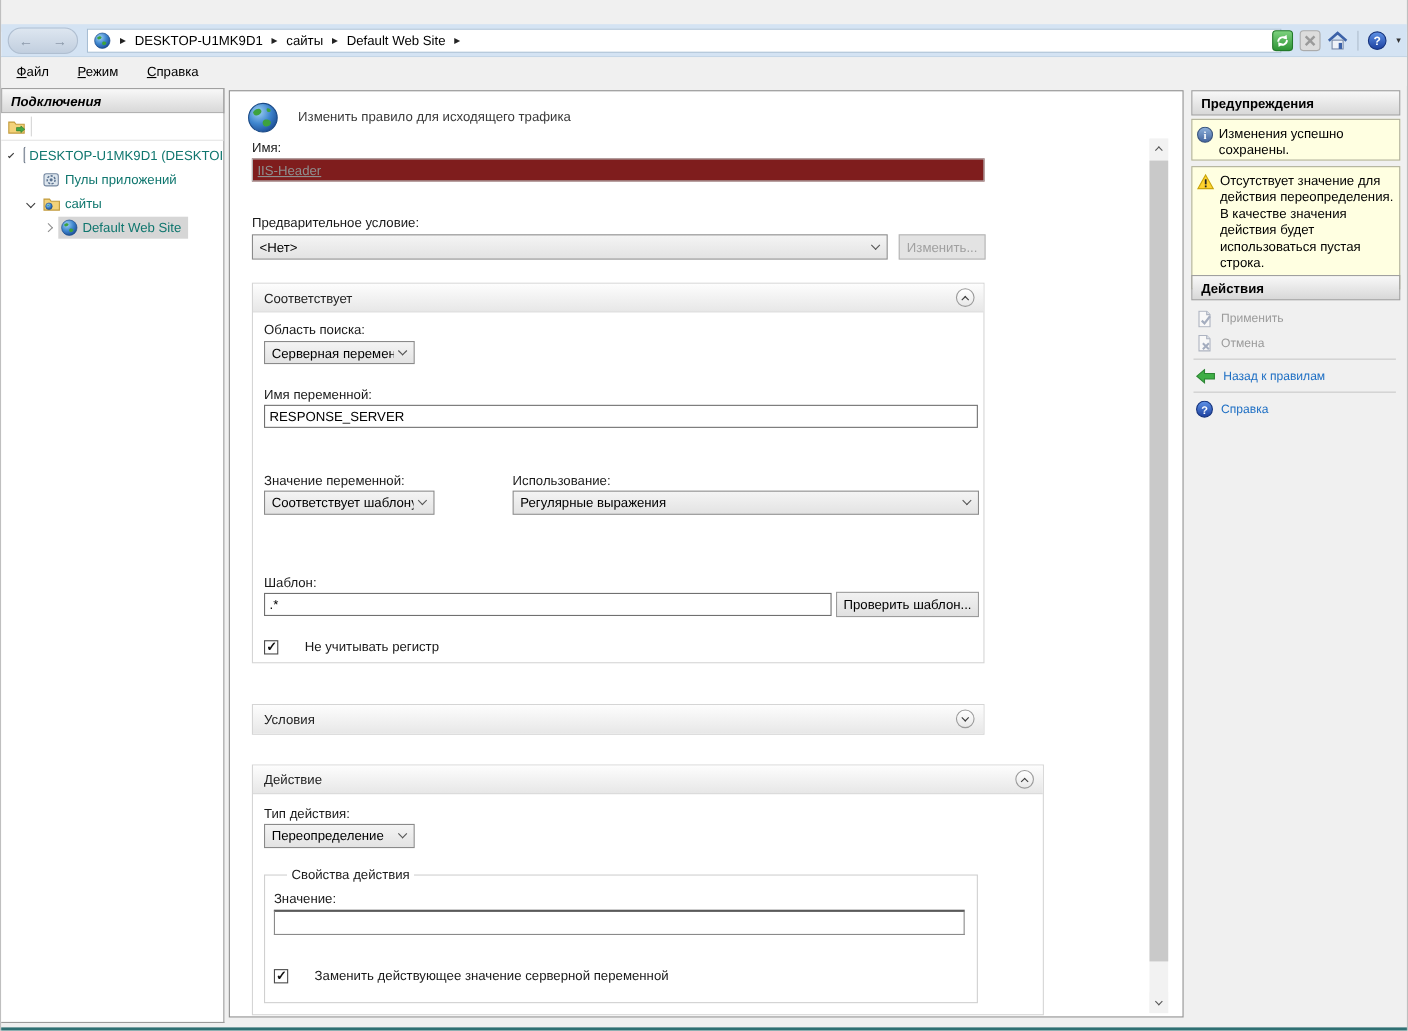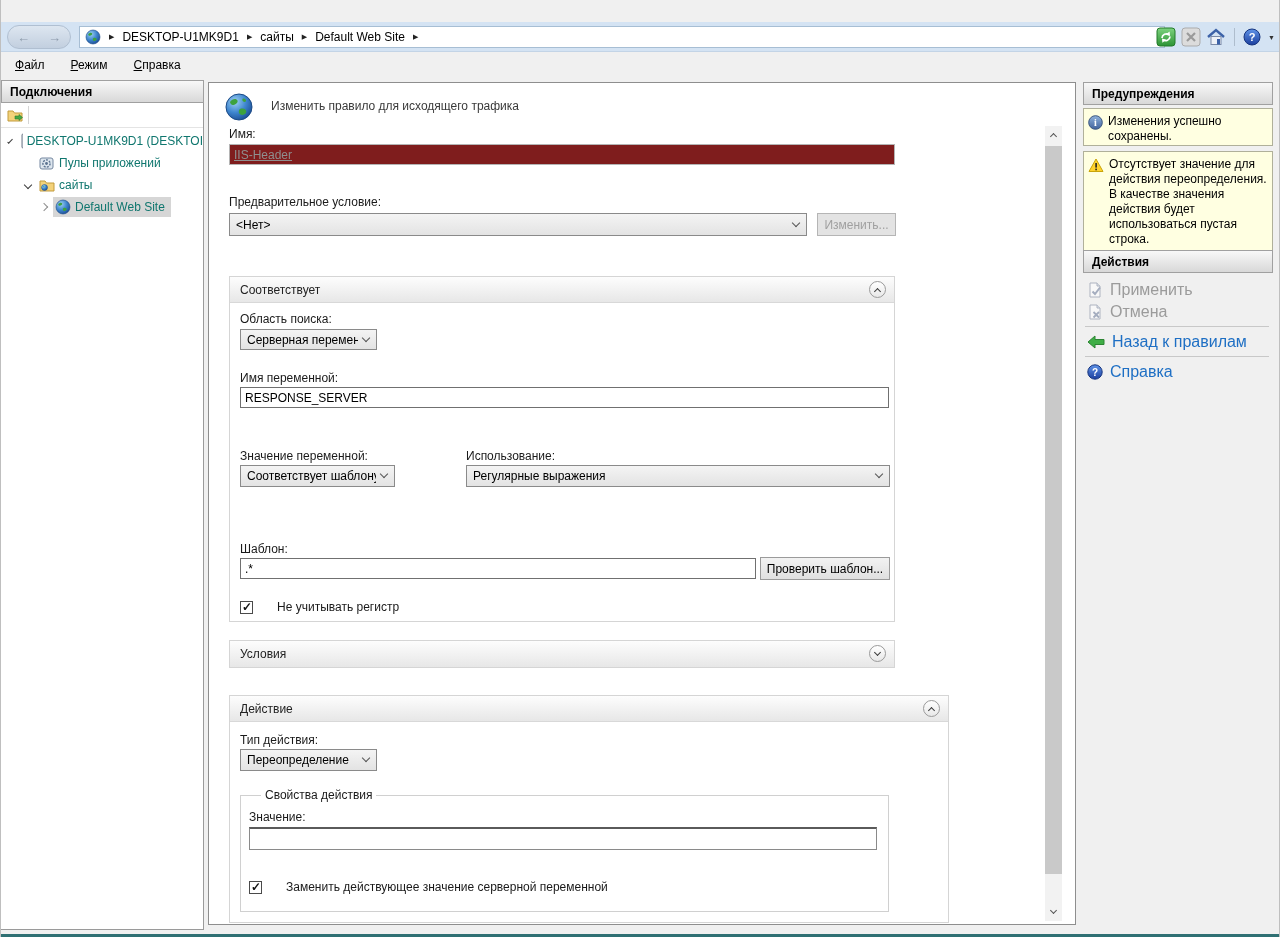--- a/index.html
+++ b/index.html
@@ -30,21 +30,21 @@
   .bar-sep { width:1px; height:18px; background:#aebdcd; margin:0 3px; }
   .ddarrow { font-size:7px; color:#333; margin-left:2px; }
   
   .menubar { position:absolute; left:0; top:52px; width:1280px; height:26px; background:#f0f0f0; display:flex; align-items:center; padding-left:14px; gap:26px; }
   .menu-item { display:inline-block; font-size:12px; color:#000; }
   .menu-item::first-letter { text-decoration:underline; }
   
   .panel-header { background:linear-gradient(180deg,#f8f8f8,#d8d8d8); border:1px solid #a0a0a0; font-weight:bold; font-size:12px; color:#000; display:flex; align-items:center; padding-left:8px; }
   
   .leftpanel { position:absolute; left:0; top:80px; width:203px; height:850px; background:#fff; border-right:1px solid #9a9a9a; border-bottom:1px solid #9a9a9a; }
-  .lp-header { position:absolute; left:0; top:0; width:203px; height:23px; }
+  .lp-header { position:absolute; left:0; top:0; width:203px; height:23px;font-style:italic; }
   .lp-toolbar { position:absolute; left:0; top:23px; width:202px; height:25px; background:#fff; border-bottom:1px solid #e4e4e4; }
   .lp-toolbar .tbsep { position:absolute; left:27px; top:3px; width:1px; height:18px; background:#d5d5d5; }
   .tree { position:absolute; left:0; top:50px; width:202px; }
   .tree-row { position:relative; height:22px; display:flex; align-items:center; white-space:nowrap; overflow:hidden; }
   .tree-label { margin-left:4px; font-size:12px; color:#0f766e; }
   .tree-sel { display:flex; align-items:center; background:#d6d6d6; padding:2px 6px 2px 2px; }
   .chev { display:inline-block; width:6px; height:6px; border-right:1.6px solid #3c3c3c; border-bottom:1.6px solid #3c3c3c; }
   .chev.down { transform:rotate(45deg); }
   .chev.up { transform:rotate(225deg); }
   .chev.right { transform:rotate(-45deg); border-color:#8f8f8f; }
@@ -72,21 +72,21 @@
   .vs-btn { position:absolute; left:0; width:17px; height:19px; background:#f2f2f2; display:flex; align-items:center; justify-content:center; }
   .vs-btn .chev { width:5px; height:5px; border-color:#555; }
   .vs-thumb { position:absolute; left:0; top:20px; width:17px; height:728px; background:#c9c9c9; }
   
   .rightpanel { position:absolute; left:1082px; top:82px; width:190px; height:848px; }
   .rp-header { height:23px; }
   .alert { position:absolute; left:0; width:190px; background:#ffffe1; border:1px solid #b0b09a; padding:5px 4px 5px 4px; display:flex; gap:5px; }
   .alert .atext { font-size:12px; line-height:15px; color:#000; }
   .actlist { position:absolute; left:0; width:190px; }
   .act-item { position:absolute; left:4px; display:flex; align-items:center; gap:7px; height:20px; }
-  .act-label { font-size:16px; white-space:nowrap; }
+  .act-label { font-size:11px; white-space:nowrap; }
   .act-disabled .act-label { color:#9b9b9b; }
   .act-link .act-label { color:#1e6fc4; }
   .act-div { position:absolute; left:2px; width:184px; height:1px; background:#c8c8c8; }
   
   .bottomstrip { position:absolute; left:0; bottom:0; width:1280px; height:3px; background:#2f7073; }
   svg { display:block; }
 </style>
 </head>
 <body>
 
@@ -245,21 +245,21 @@
   <div class="flabel" style="left:20px;top:44px">Имя:</div>
   <input class="textbox" style="left: 20px; top: 61px; width: 666px; height: 21px;" disabled="" value="IIS-Header">
 
   <div class="flabel" style="left:20px;top:112px">Предварительное условие:</div>
   <div class="combo" style="left:20px;top:130px;width:578px;height:23px">
     <span>&lt;Нет&gt;</span>
     <span class="cchev"></span>
   </div>
   <div class="btn disabled" style="left:608px;top:130px;width:79px;height:23px">Изменить...</div>
 
-  <div class="section" style="left:20px;top:193px;width:666px;height:346px">
+  <div class="section" style="left:20px;top:174px;width:666px;height:346px">
     <div class="sec-header">
       <span>Соответствует</span>
       <span class="collapse-btn">
           <span class="chev up" style="margin-top:3px"></span>
         </span>
     </div>
     <div class="flabel" style="left:10px;top:35px">Область поиска:</div>
     <div class="combo" style="left:10px;top:52px;width:137px;height:21px;padding-right:18px">
       <span style="overflow:hidden">Серверная переменн</span>
       <span class="cchev"></span>

